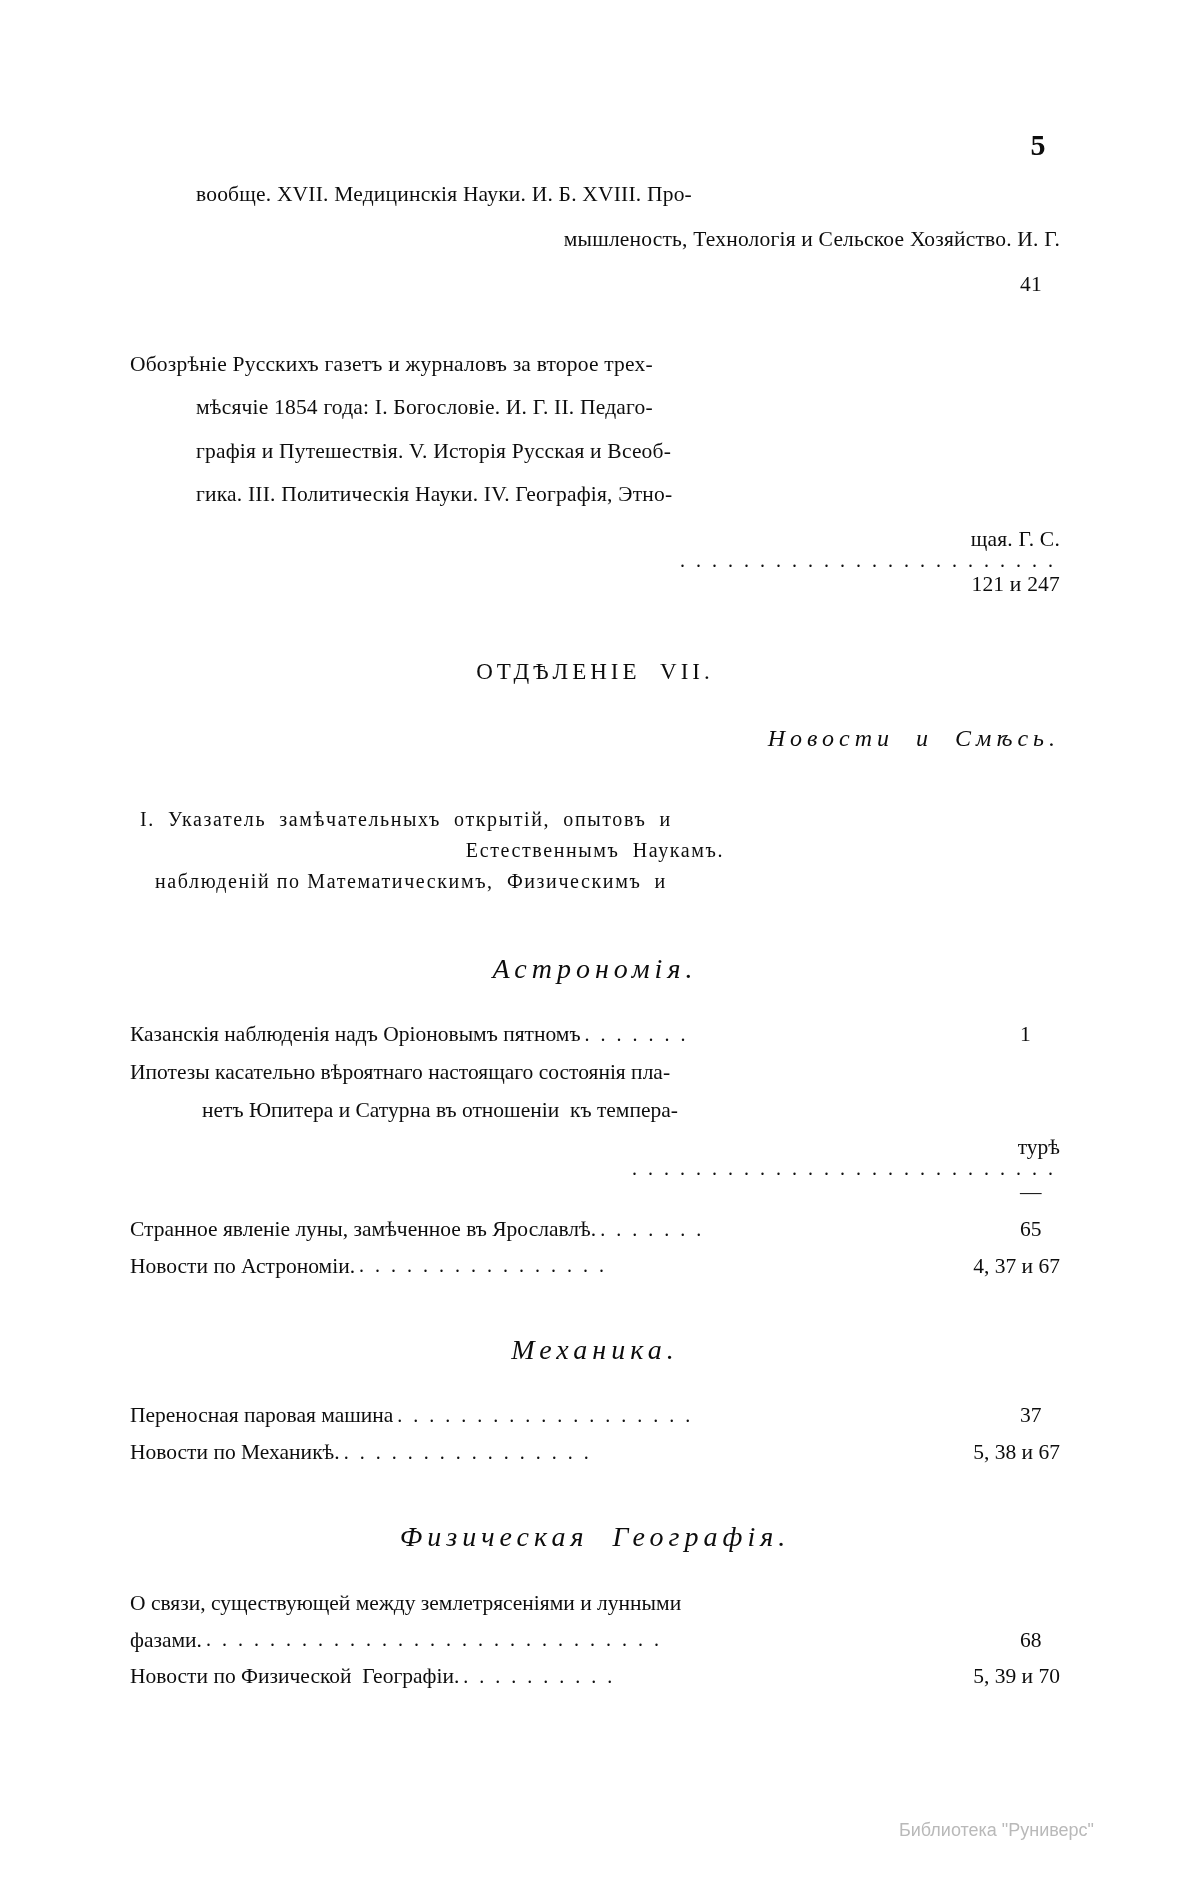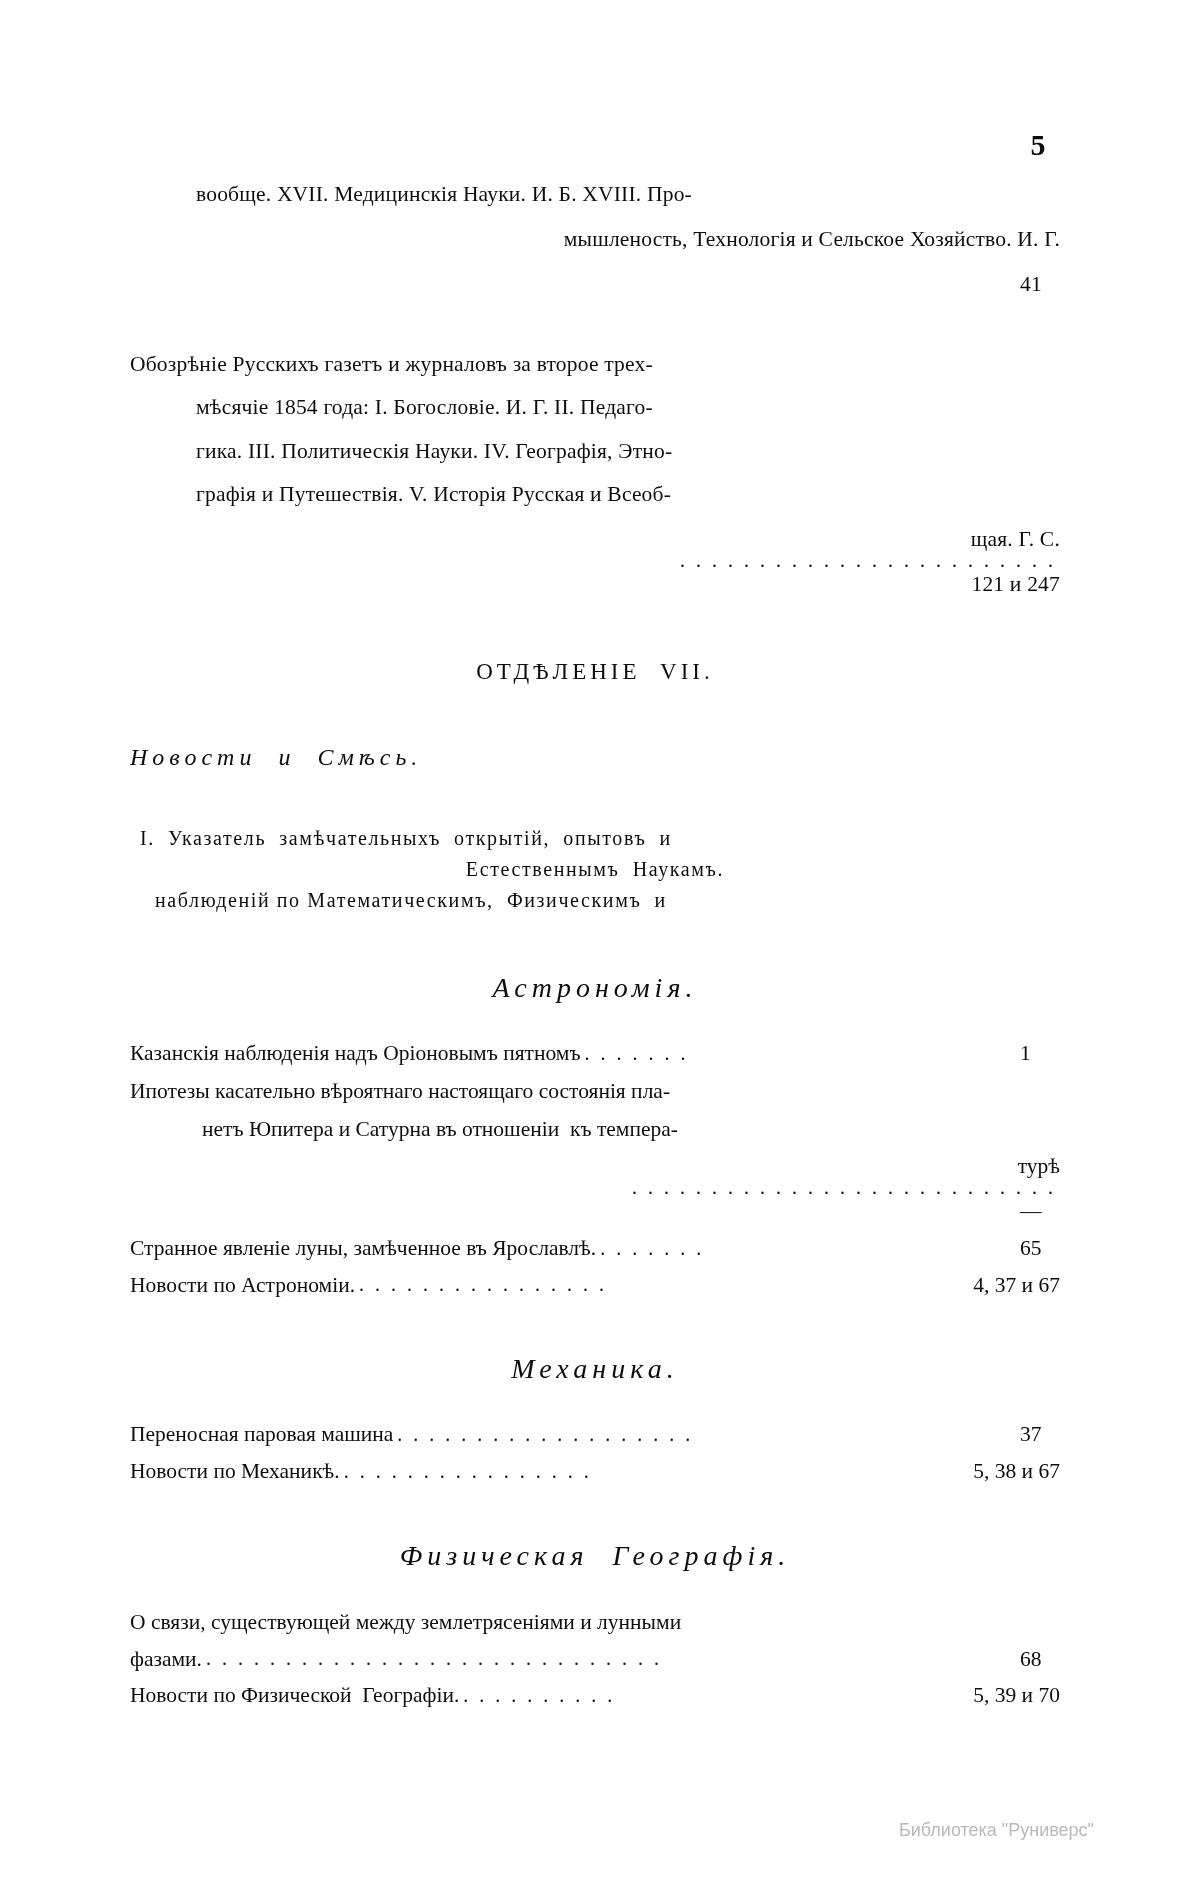--- a/index.html
+++ b/index.html
@@ -52,25 +52,25 @@
   .indent-1 { padding-left: 66px; }
 
   .block-gap-lg { height: 44px; }
 
   
   .section-title {
     text-align: center;
     font-size: 23px;
     letter-spacing: 4px;
     margin-top: 62px;
-    margin-bottom: 59px;
+    margin-bottom: 40px;
     white-space: pre;
   }
   .section-sub {
-    text-align: left;
+    text-align: right;
     font-size: 24px;
     font-style: italic;
     letter-spacing: 5px;
     margin-bottom: 52px;
     white-space: pre;
   }
 
   
   .smallcaps-head {
     font-size: 20px;
@@ -159,22 +159,22 @@
         <span class="toc-dots">&nbsp;</span>
         <span class="toc-page">41</span>
       </div>
     </div>
 
     <div class="block-gap-lg"></div>
 
     <div class="para">
       <span class="line">Обозрѣніе Русскихъ газетъ и журналовъ за второе трех-</span>
       <span class="line indent-1">мѣсячіе 1854 года: I. Богословіе. И. Г. II. Педаго-</span>
+      <span class="line indent-1">графія и Путешествія. V. Исторія Русская и Всеоб-</span>
       <span class="line indent-1">гика. III. Политическія Науки. IV. Географія, Этно-</span>
-      <span class="line indent-1">графія и Путешествія. V. Исторія Русская и Всеоб-</span>
       <div class="toc-row cont-row" style="padding-left:66px;">
         <span class="toc-title">щая. Г. С.</span>
         <span class="toc-dots">. . . . . . . . . . . . . . . . . . . . . . . .</span>
         <span class="toc-page">121 и 247</span>
       </div>
     </div>
 
     <div class="section-title">ОТДѢЛЕНІЕ  VII.</div>
     <div class="section-sub">Новости  и  Смѣсь.</div>
 

